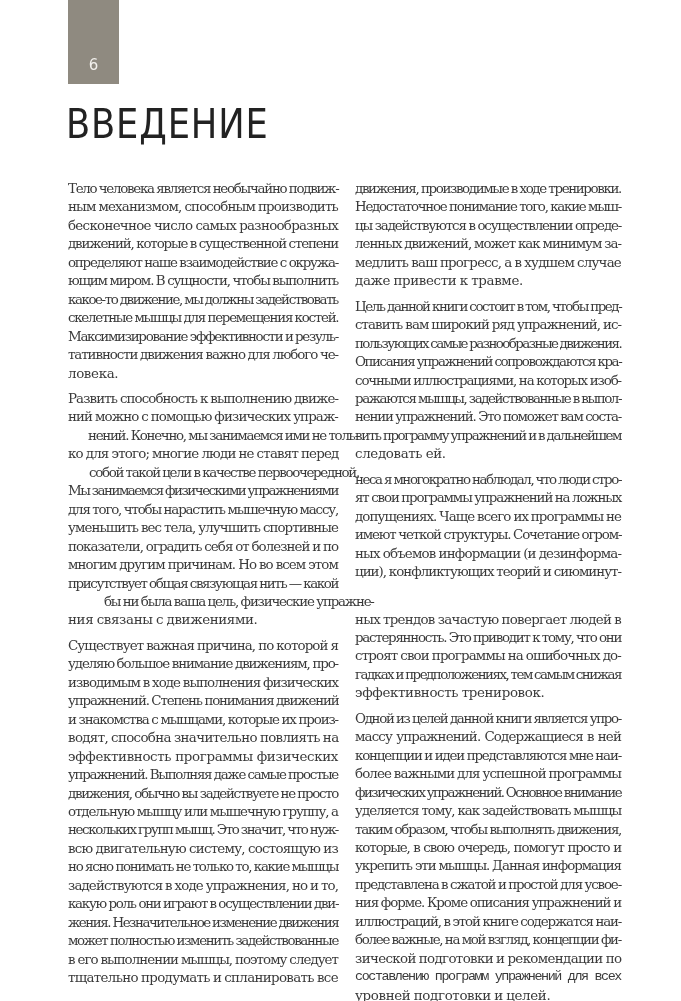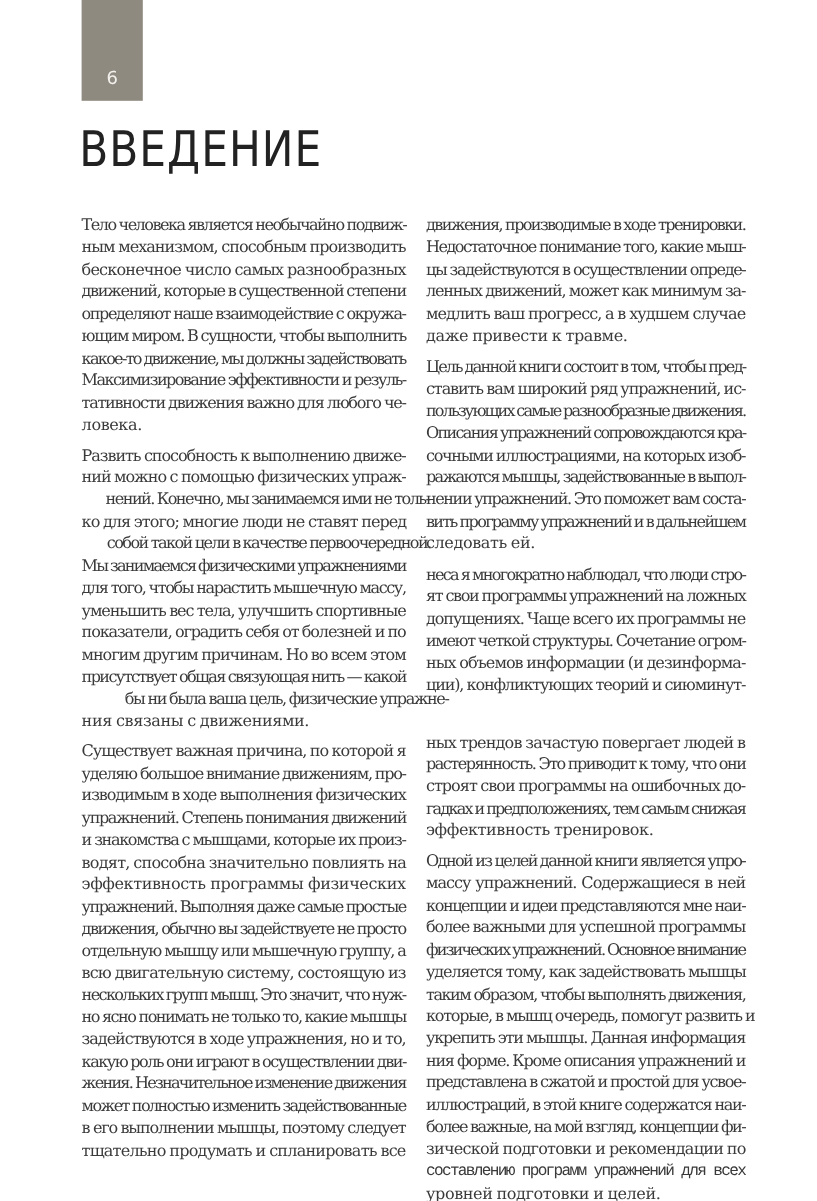--- a/index.html
+++ b/index.html
@@ -92,20 +92,21 @@
 
 <div class="column left">
     <p>
       <span class="line" style="display: block; letter-spacing: -1.277px;">Тело человека является необычайно подвиж-</span>
       <span class="line" style="display: block; letter-spacing: -0.836px;">ным механизмом, способным производить</span>
       <span class="line" style="display: block; letter-spacing: -0.701px;">бесконечное число самых разнообразных</span>
       <span class="line" style="display: block; letter-spacing: -1.15px;">движений, которые в существенной степени</span>
       <span class="line" style="display: block; letter-spacing: -1.2px;">определяют наше взаимодействие с окружа-</span>
       <span class="line" style="display: block; letter-spacing: -1.145px;">ющим миром. В сущности, чтобы выполнить</span>
       <span class="line" style="display: block; letter-spacing: -1.421px;">какое-то движение, мы должны задействовать</span>
+      <span class="line" style="display: block; letter-spacing: -1.247px;">скелетные мышцы для перемещения костей.</span>
       <span class="line" style="display: block; letter-spacing: -1.3px;">Максимизирование эффективности и резуль-</span>
       <span class="line" style="display: block; letter-spacing: -1.075px;">тативности движения важно для любого че-</span>
       <span class="line last" style="display: block;">ловека.</span>
     </p>
     <p>
       <span class="line" style="display: block; letter-spacing: -0.914px;">Развить способность к выполнению движе-</span>
       <span class="line" style="display: block; letter-spacing: -0.891px;">ний можно с помощью физических упраж-</span>
       <span class="line" style="display: block; letter-spacing: -1.279px; margin-left: 20px;">нений. Конечно, мы занимаемся ими не толь-</span>
       <span class="line" style="display: block; letter-spacing: -0.813px;">ко для этого; многие люди не ставят перед</span>
       <span class="line" style="display: block; letter-spacing: -1.303px; margin-left: 21px;">собой такой цели в качестве первоочередной.</span>
@@ -122,22 +123,22 @@
       <span class="line" style="display: block; letter-spacing: -0.888px;">Существует важная причина, по которой я</span>
       <span class="line" style="display: block; letter-spacing: -1.119px;">уделяю большое внимание движениям, про-</span>
       <span class="line" style="display: block; letter-spacing: -0.955px;">изводимым в ходе выполнения физических</span>
       <span class="line" style="display: block; letter-spacing: -1.166px;">упражнений. Степень понимания движений</span>
       <span class="line" style="display: block; letter-spacing: -1.13px;">и знакомства с мышцами, которые их произ-</span>
       <span class="line" style="display: block; letter-spacing: -0.658px;">водят, способна значительно повлиять на</span>
       <span class="line" style="display: block;">эффективность программы физических</span>
       <span class="line" style="display: block; letter-spacing: -1.299px;">упражнений. Выполняя даже самые простые</span>
       <span class="line" style="display: block; letter-spacing: -1.302px;">движения, обычно вы задействуете не просто</span>
       <span class="line" style="display: block; letter-spacing: -1.087px;">отдельную мышцу или мышечную группу, а</span>
+      <span class="line" style="display: block; letter-spacing: -1.373px;">нескольких групп мышц. Это значит, что нуж-</span>
       <span class="line" style="display: block; letter-spacing: -0.745px;">всю двигательную систему, состоящую из</span>
-      <span class="line" style="display: block; letter-spacing: -1.373px;">нескольких групп мышц. Это значит, что нуж-</span>
       <span class="line" style="display: block; letter-spacing: -1.255px;">но ясно понимать не только то, какие мышцы</span>
       <span class="line" style="display: block; letter-spacing: -0.887px;">задействуются в ходе упражнения, но и то,</span>
       <span class="line" style="display: block; letter-spacing: -1.255px;">какую роль они играют в осуществлении дви-</span>
       <span class="line" style="display: block; letter-spacing: -1.45px;">жения. Незначительное изменение движения</span>
       <span class="line" style="display: block; letter-spacing: -1.35px;">может полностью изменить задействованные</span>
       <span class="line" style="display: block; letter-spacing: -0.965px;">в его выполнении мышцы, поэтому следует</span>
       <span class="line last" style="display: block; letter-spacing: -0.666px;">тщательно продумать и спланировать все</span>
     </p>
   </div>
 <div class="column right">
@@ -174,23 +175,23 @@
       <span class="line last" style="display: block;">эффективность тренировок.</span>
     </p>
     <p>
       <span class="line" style="display: block; letter-spacing: -1.326px;">Одной из целей данной книги является упро-</span>
       <span class="line" style="display: block; letter-spacing: -0.85px;">массу упражнений. Содержащиеся в ней</span>
       <span class="line" style="display: block; letter-spacing: -1.175px;">концепции и идеи представляются мне наи-</span>
       <span class="line" style="display: block; letter-spacing: -0.906px;">более важными для успешной программы</span>
       <span class="line" style="display: block; letter-spacing: -1.525px;">физических упражнений. Основное внимание</span>
       <span class="line" style="display: block; letter-spacing: -0.965px;">уделяется тому, как задействовать мышцы</span>
       <span class="line" style="display: block; letter-spacing: -1.225px;">таким образом, чтобы выполнять движения,</span>
-      <span class="line" style="display: block; letter-spacing: -1.064px;">которые, в мышц очередь, помогут развить и</span>
+      <span class="line" style="display: block; letter-spacing: -1.064px;">которые, в свою очередь, помогут просто и</span>
       <span class="line" style="display: block; letter-spacing: -1.026px;">укрепить эти мышцы. Данная информация</span>
+      <span class="line" style="display: block; letter-spacing: -1.16px;">представлена в сжатой и простой для усвое-</span>
       <span class="line" style="display: block; letter-spacing: -1.061px;">ния форме. Кроме описания упражнений и</span>
-      <span class="line" style="display: block; letter-spacing: -1.16px;">представлена в сжатой и простой для усвое-</span>
       <span class="line" style="display: block; letter-spacing: -1.155px;">иллюстраций, в этой книге содержатся наи-</span>
       <span class="line" style="display: block; letter-spacing: -1.279px;">более важные, на мой взгляд, концепции фи-</span>
       <span class="line" style="display: block; letter-spacing: -0.647px;">зической подготовки и рекомендации по</span>
       <span class="line" style="display: block; letter-spacing: -1.4px; font-family: Liberation Mono, monospace;">составлению программ упражнений для всех</span>
       <span class="line last" style="display: block;">уровней подготовки и целей.</span>
     </p>
   </div>
 
 </body></html>

